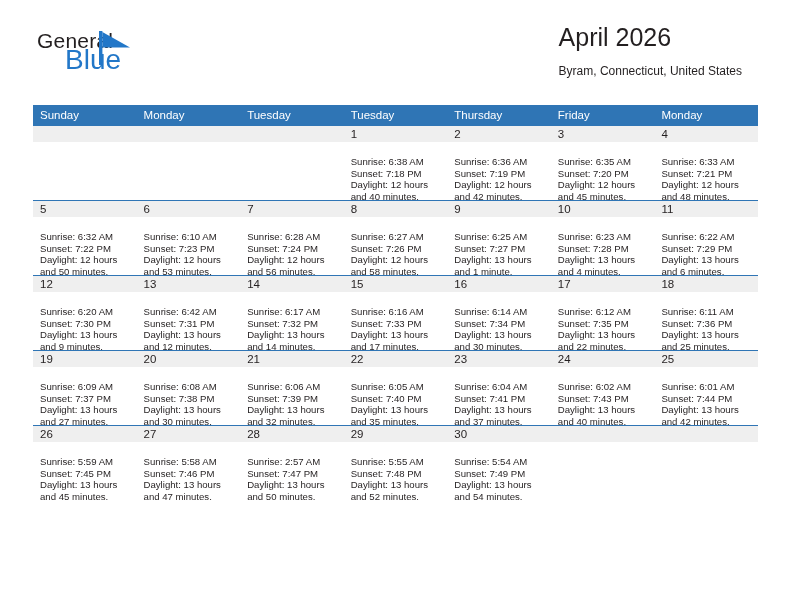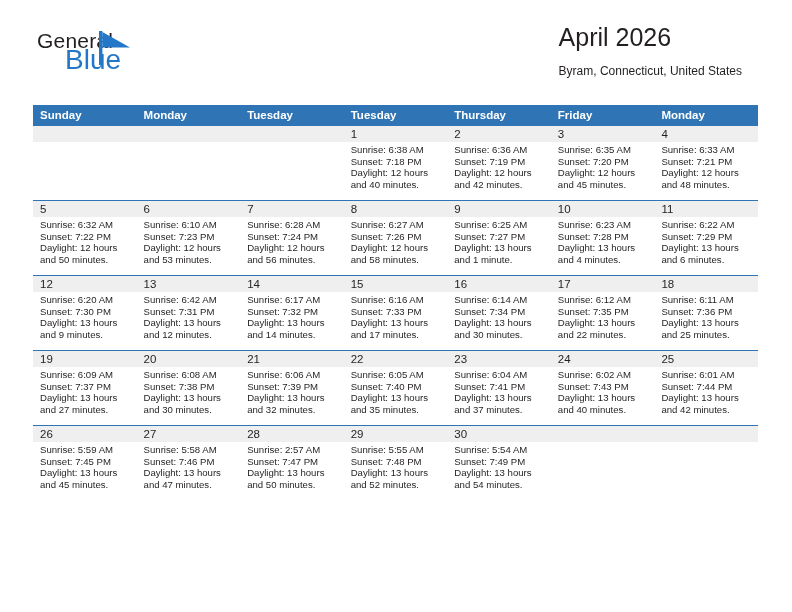--- a/index.html
+++ b/index.html
@@ -88,21 +88,21 @@
     position: absolute;
     left: 33px;
     top: 105px;
     width: 725px;
     border-collapse: collapse;
     table-layout: fixed;
   }
   .calendar th {
     background: #2f75b5;
     color: #ffffff;
-    font-weight: bold;
+    font-weight: normal;
     font-size: 11.5px;
     text-align: left;
     padding: 4px 0 4px 7px;
     height: 13px;
     line-height: 13px;
     border: none;
   }
   .calendar td {
     vertical-align: top;
     padding: 0;
@@ -123,21 +123,21 @@
     height: 16px;
     line-height: 16px;
     padding-left: 7px;
     font-size: 11.5px;
     color: #231f20;
   }
   .daynum-band.empty {
     background: #efefef;
   }
   .cell-body {
-    padding: 2px 6px 0 7px;
+    padding: 14px 6px 0 7px;
     font-size: 9.6px;
     line-height: 11.6px;
     color: #231f20;
   }
   .cell-body div {
     white-space: nowrap;
   }
 </style>
 </head>
 <body>

